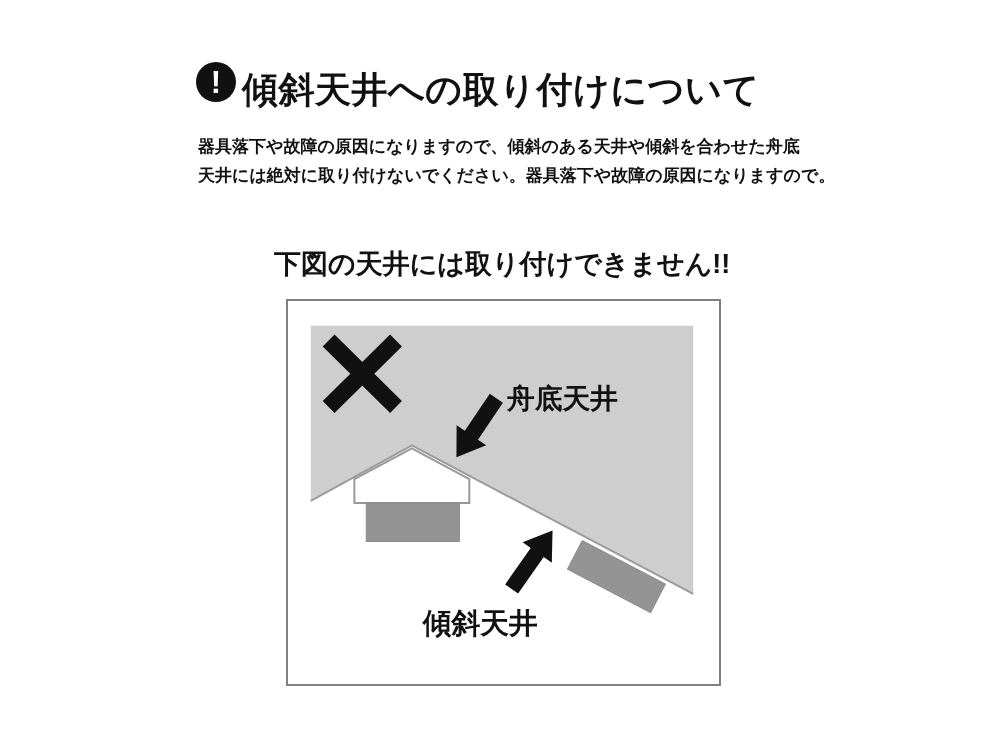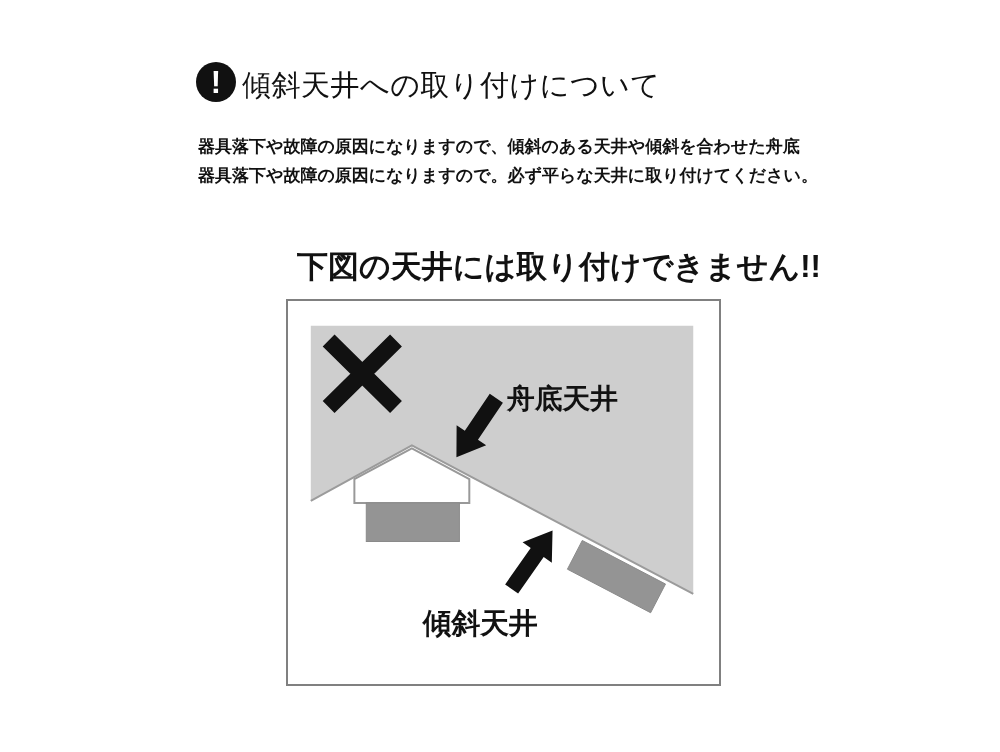--- a/index.html
+++ b/index.html
@@ -29,44 +29,43 @@
     align-items: center;
     justify-content: center;
     font-size: 31px;
     font-weight: bold;
     line-height: 1;
   }
   .page-title {
     position: absolute;
     left: 242px;
     top: 66px;
-    font-size: 29px;
-    font-weight: normal;
+    font-size: 36px;
+    font-weight: bold;
     letter-spacing: 0.5px;
     white-space: nowrap;
   }
   .warning-text {
     position: absolute;
     left: 198px;
     top: 132px;
     font-size: 17px;
     font-weight: 700;
     line-height: 29px;
     white-space: nowrap;
   }
   .diagram-heading {
     position: absolute;
     left: 274px;
     top: 246px;
     width: 470px;
-    text-align: right;
-    font-size: 31px;
+    text-align: left;
+    font-size: 27px;
     font-weight: bold;
     white-space: nowrap;
-    margin-left: 23px;
   }
   .diagram-frame {
     position: absolute;
     left: 286px;
     top: 299px;
     width: 435px;
     height: 387px;
     border: 2px solid #808080;
     box-sizing: border-box;
     background: #ffffff;
@@ -86,21 +85,21 @@
 
 <div class="page">
 
   <div class="warning-icon">
     <span>!</span>
   </div>
   <div class="page-title">傾斜天井への取り付けについて</div>
 
   <div class="warning-text">
     <div>器具落下や故障の原因になりますので、傾斜のある天井や傾斜を合わせた舟底</div>
-    <div>器具落下や故障の原因になりますので。必ず平らな天井に取り付けてください。</div>
+    <div>天井には絶対に取り付けないでください。器具落下や故障の原因になりますので。</div>
   </div>
 
   <div class="diagram-heading">下図の天井には取り付けできません!!</div>
 
   <div class="diagram-frame">
     <svg viewBox="286 299 435 387" preserveAspectRatio="none">
 
       <polygon points="309,324 695,324 695,595 411,445 309,501" fill="#cecece"></polygon>
       <polyline points="695,595 411,445 309,501" fill="none" stroke-width="2" stroke="#9b9b9b"></polyline>
 

